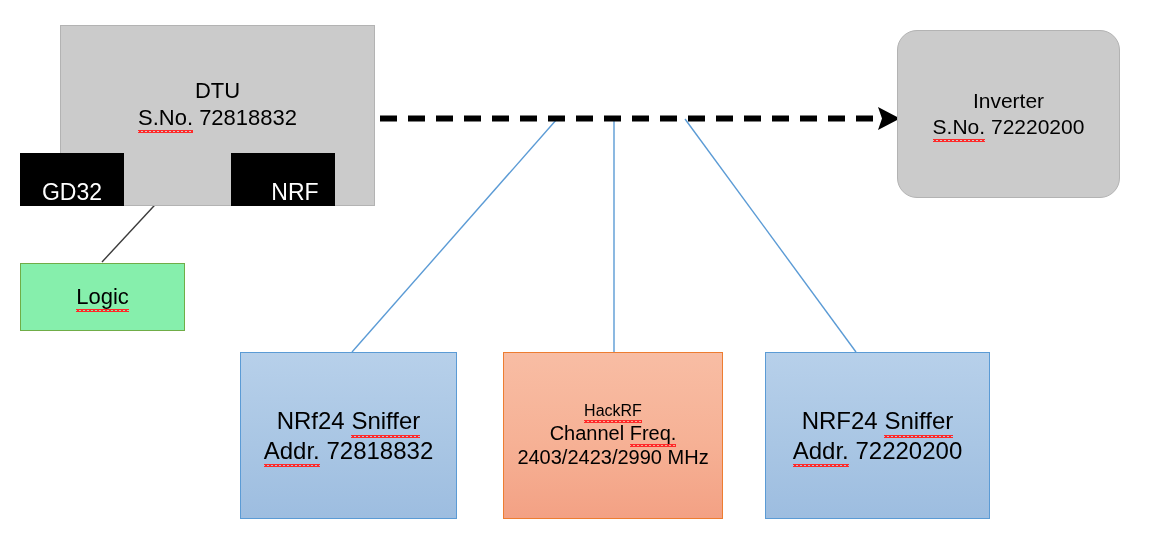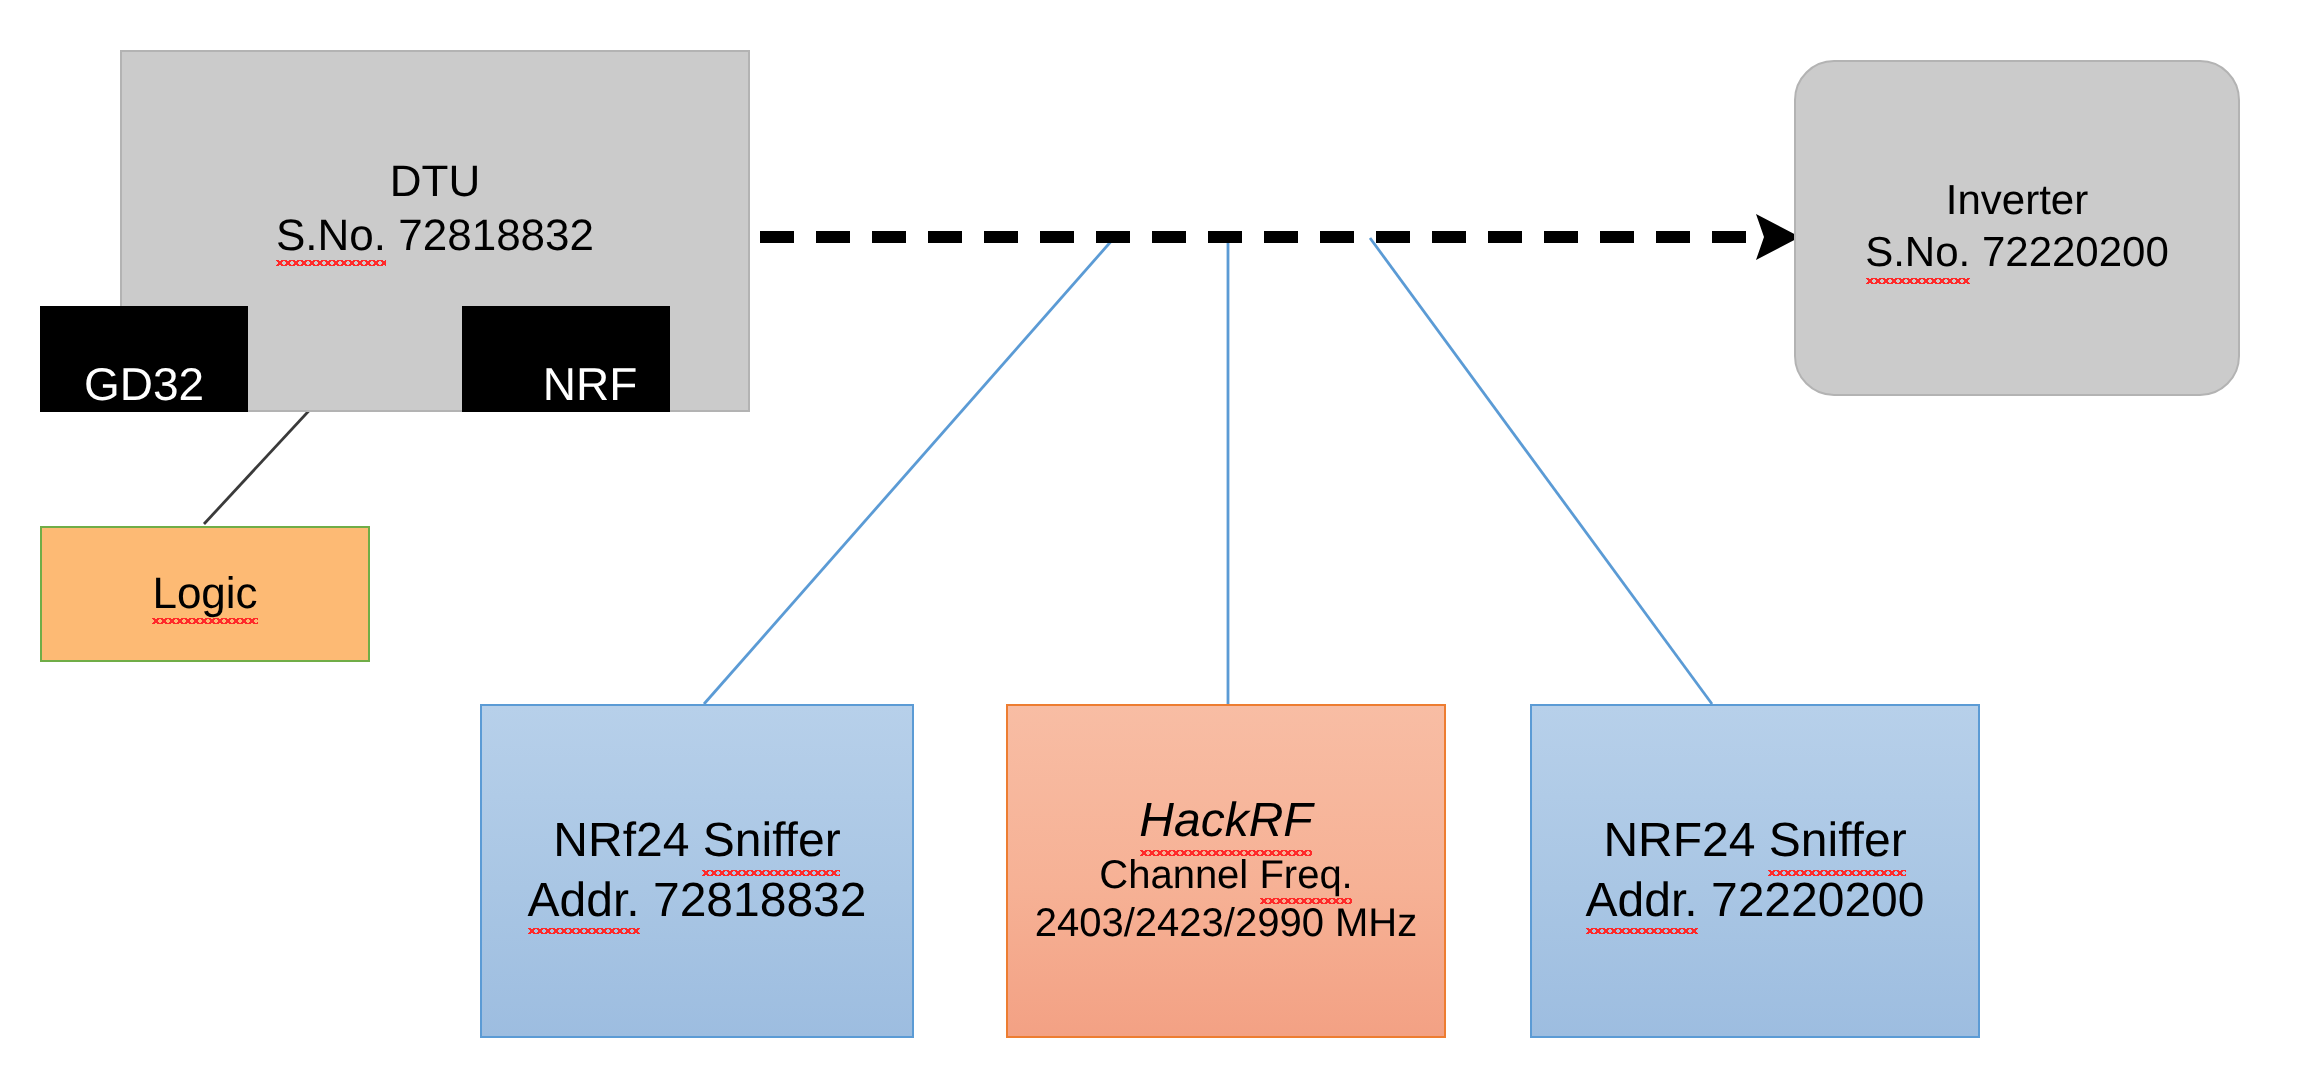--- a/index.html
+++ b/index.html
@@ -65,21 +65,21 @@
   }
   #gd32-box { left: 20px;  top: 153px; width: 104px; height: 53px; }
   #nrf-box  { left: 231px; top: 153px; width: 104px; height: 53px; padding-left: 24px; }
 
   
   #logic-box {
     left: 20px;
     top: 263px;
     width: 165px;
     height: 68px;
-    background: #fdba74;
+    background: #86efac;
     border: 1px solid #70ad47;
     font-size: 22px;
   }
   
   .blue-box {
     background: linear-gradient(180deg,#b7d0ea 0%,#a9c6e4 55%,#9dbde0 100%);
     border: 1px solid #5b9bd5;
     font-size: 24px;
   }
   #sniffer-left  { left: 240px; top: 352px; width: 217px; height: 167px; }
@@ -87,21 +87,21 @@
 
   
   #hackrf-box {
     left: 503px;
     top: 352px;
     width: 220px;
     height: 167px;
     background: linear-gradient(180deg,#f8bda4 0%,#f6b195 55%,#f3a184 100%);
     border: 1px solid #ed7d31;
   }
-  #hackrf-box .hackrf-title { font-size: 24px; font-style: italic; }
+  #hackrf-box .hackrf-title { font-size: 16px; }
   #hackrf-box .hackrf-sub   { font-size: 20px; }
 
   
   .sq {
     position: relative;
     display: inline-block;
   }
   .sq::after {
     content: "";
     position: absolute;

